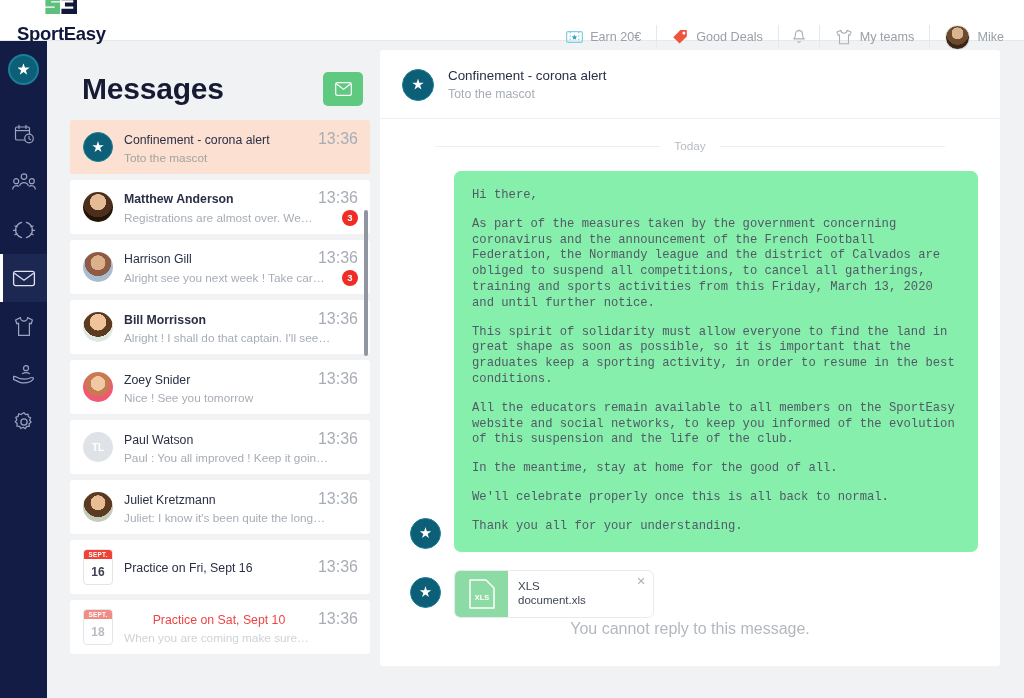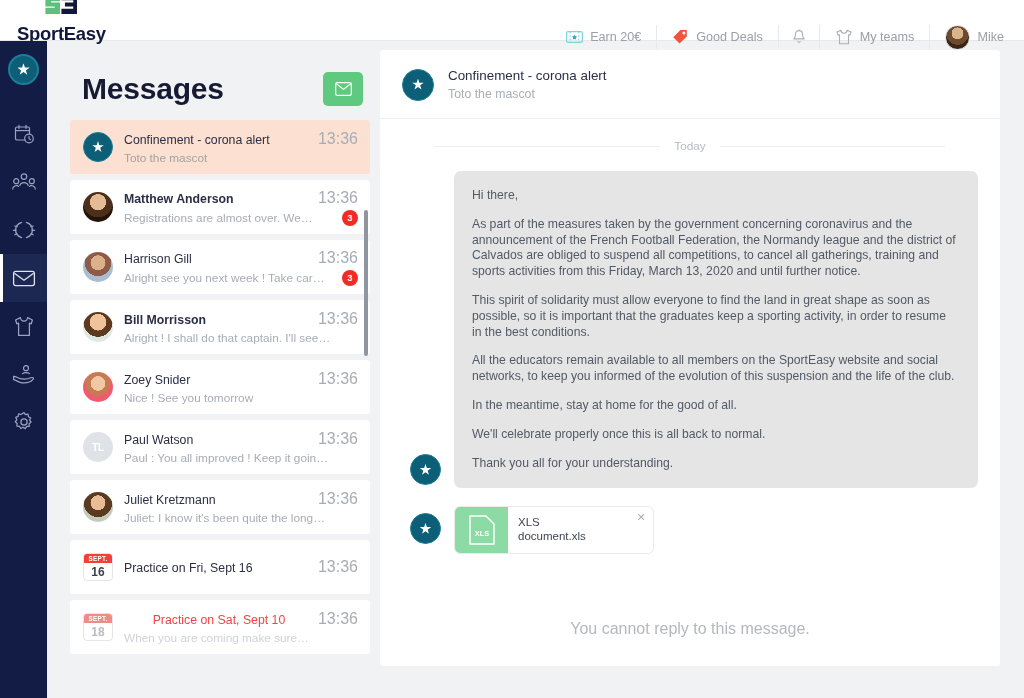--- a/index.html
+++ b/index.html
@@ -130,21 +130,21 @@
   .av-p1{ background:radial-gradient(circle at 50% 34%, #e5bb95 0 32%, #4b2f1c 33% 60%, #241307 61% 100%); }
   .av-p2{ background:radial-gradient(circle at 50% 36%, #ddb08c 0 30%, #8e5c46 31% 54%, #a9bdd1 55% 100%); }
   .av-p3{ background:radial-gradient(circle at 50% 34%, #efc49c 0 33%, #5c3a20 34% 58%, #dfe8e0 59% 100%); }
   .av-p4{ background:radial-gradient(circle at 50% 38%, #f0c9a4 0 30%, #c87a52 31% 52%, #ef5a72 53% 100%); }
   .av-p5{ background:radial-gradient(circle at 50% 36%, #e8bd96 0 30%, #5a3a21 31% 58%, #c3cbbb 59% 100%); }
   .av-init{
     background:#dfe2e6; color:#fff; font-size:10px; font-weight:700;
     display:flex; align-items:center; justify-content:center;
   }
   .av-cal{
-    width:30px; height:28px; border-radius:4px; background:#fff;
+    width:30px; height:36px; border-radius:4px; background:#fff;
     border:1px solid #e3e5e7; overflow:hidden; flex:none;
     display:flex; flex-direction:column;
   }
   .av-cal .m{
     background:#ef4136; color:#fff; font-size:6.3px; font-weight:700;
     text-align:center; line-height:9px; height:9px; letter-spacing:.3px;
   }
   .av-cal .d{
     flex:1; display:flex; align-items:center; justify-content:center;
     font-size:12px; font-weight:700; color:#3c4250;
@@ -174,21 +174,21 @@
 
   .daydiv{
     display:flex; align-items:center; gap:14px;
     margin:20px 55px 0 55px; color:#b7bcc2; font-size:11.8px;
   }
   .daydiv::before,.daydiv::after{ content:""; flex:1; height:1px; background:#eceef0; }
 
   .msg-block{ display:flex; align-items:flex-end; gap:13px; padding:18px 22px 0 30px; }
   .msg-av{ width:31px; height:31px; border-radius:50%; position:relative; flex:none; margin-bottom:3px; }
   .bubble{
-    flex:1; background:#e5e5e5; border-radius:7px; padding:17px 20px 17px 18px;
+    flex:1; background:#86efac; border-radius:7px; padding:17px 20px 17px 18px;font-family:Liberation Mono, monospace;
   }
   .bubble p{
     font-size:12.2px; line-height:15.8px; color:#525a66; margin-bottom:13px;
   }
   .bubble p:last-child{ margin-bottom:0; }
 
   .attach-block{ display:flex; align-items:center; gap:13px; padding:18px 22px 0 30px; }
   .attach-card{
     display:flex; align-items:stretch; width:200px; height:48px;
     background:#fff; border:1px solid #e8eaec; border-radius:6px; overflow:hidden;

